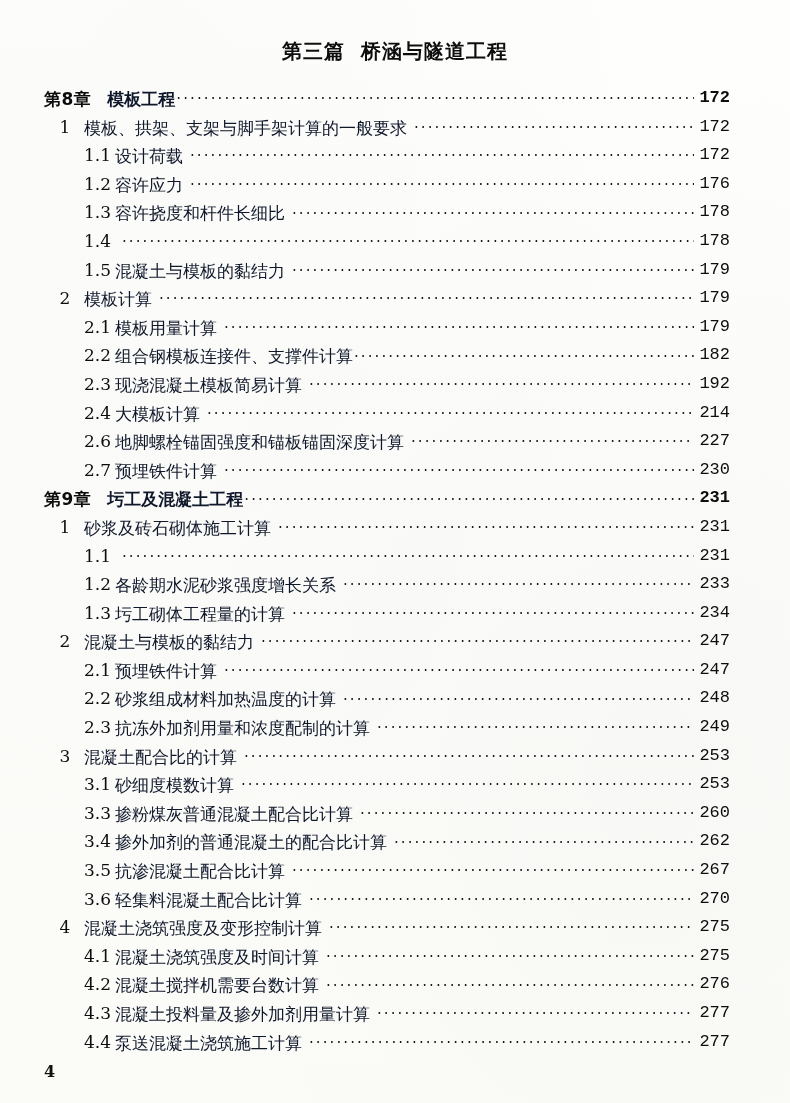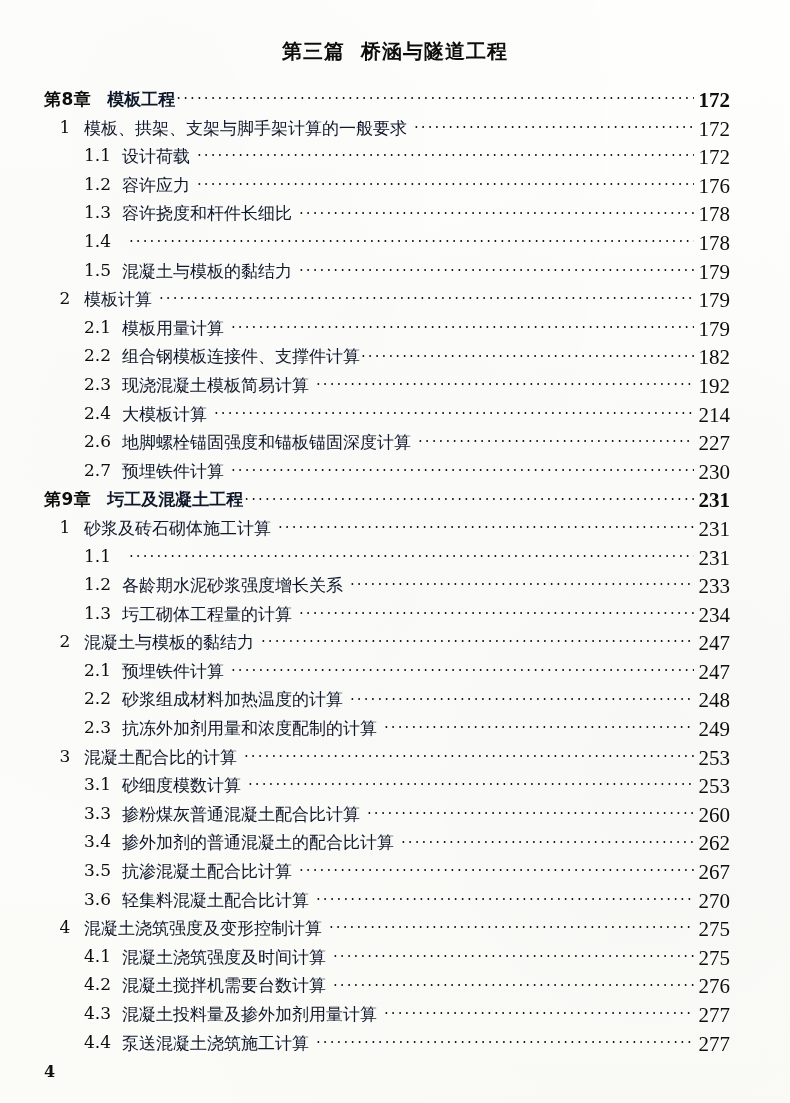--- a/index.html
+++ b/index.html
@@ -96,22 +96,22 @@
     font-size: 15px;
     letter-spacing: 2.1px;
     color: #1a1a1a;
     white-space: nowrap;
   }
 
   .pageno {
     flex: 0 0 auto;
     width: 34px;
     text-align: right;
-    font-family: Liberation Serif, serif;
-    font-size: 21px;
+    font-family: Liberation Mono, monospace;
+    font-size: 17px;
     color: #0d0d0d;
   }
 
   
 
   
   .lvl-chapter {
     font-weight: bold;
     font-size: 17px;
   }
@@ -146,21 +146,21 @@
   
   .lvl-2 {
     font-size: 17px;
   }
   .lvl-2 .num {
     font-family: "DejaVu Serif", serif;
     width: 30px;
     display: inline-block;
     text-align: left;
     margin-left: 40px;
-    margin-right: 8px;
+    margin-right: 1px;
   }
   .lvl-2 .leader {
     margin-left: 7px;
   }
 
   
   .tight .leader {
     margin-left: 1px;
   }
 

